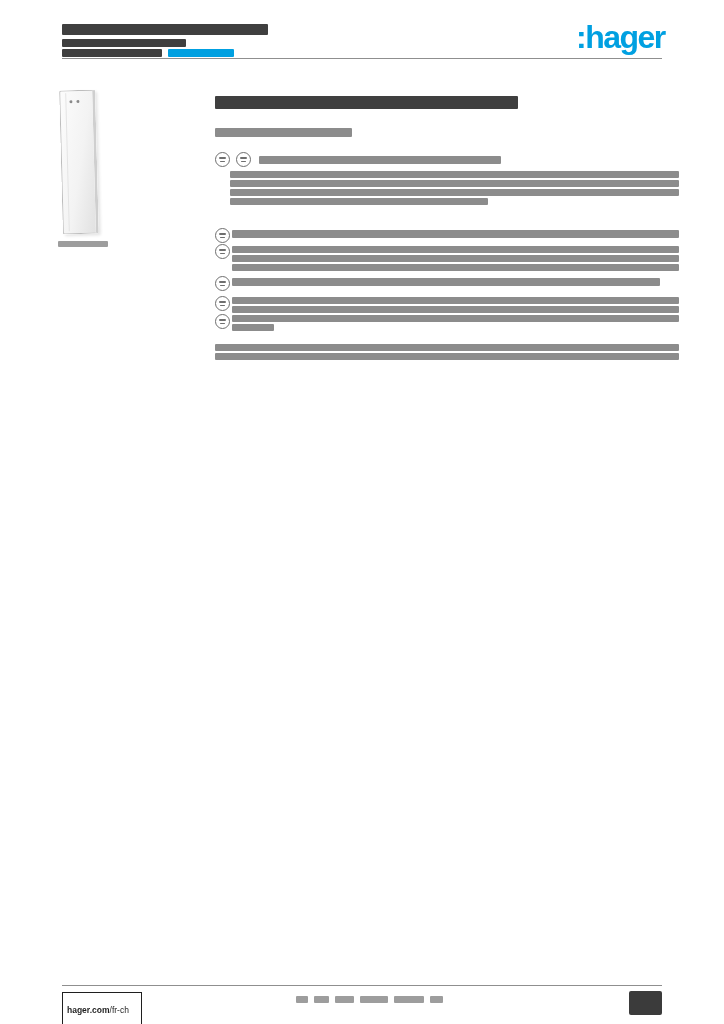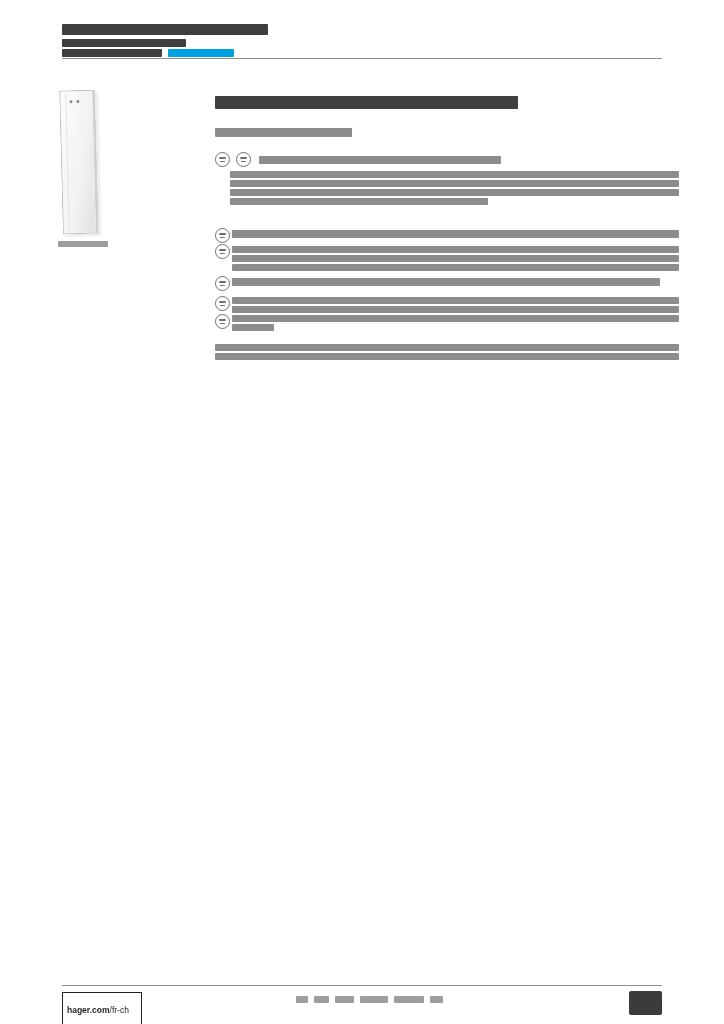--- a/index.html
+++ b/index.html
@@ -77,20 +77,21 @@
 <body>
 
 <div class="page">
 
   <div class="bar dark" style="left:62px;top:24px;width:206px;height:11px"></div>
   <div class="bar dark" style="left:62px;top:39px;width:124px;height:8px"></div>
   <div class="bar dark" style="left:62px;top:49px;width:100px;height:8px"></div>
   <div class="bar blue" style="left:168px;top:49px;width:66px;height:8px"></div>
   <div class="rule" style="left:62px;top:58px;width:600px"></div>
 
+  <div class="logo">:hager</div>
 
   <div class="device">
     <span class="seam"></span>
     <span class="dot" style="left:9px;top:9px"></span>
     <span class="dot" style="left:16px;top:9px"></span>
   </div>
   <div class="bar lgray" style="left:58px;top:241px;width:50px;height:6px"></div>
 
   <div class="bar dark" style="left:215px;top:96px;width:303px;height:13px"></div>
   <div class="bar gray" style="left:215px;top:128px;width:137px;height:9px"></div>

